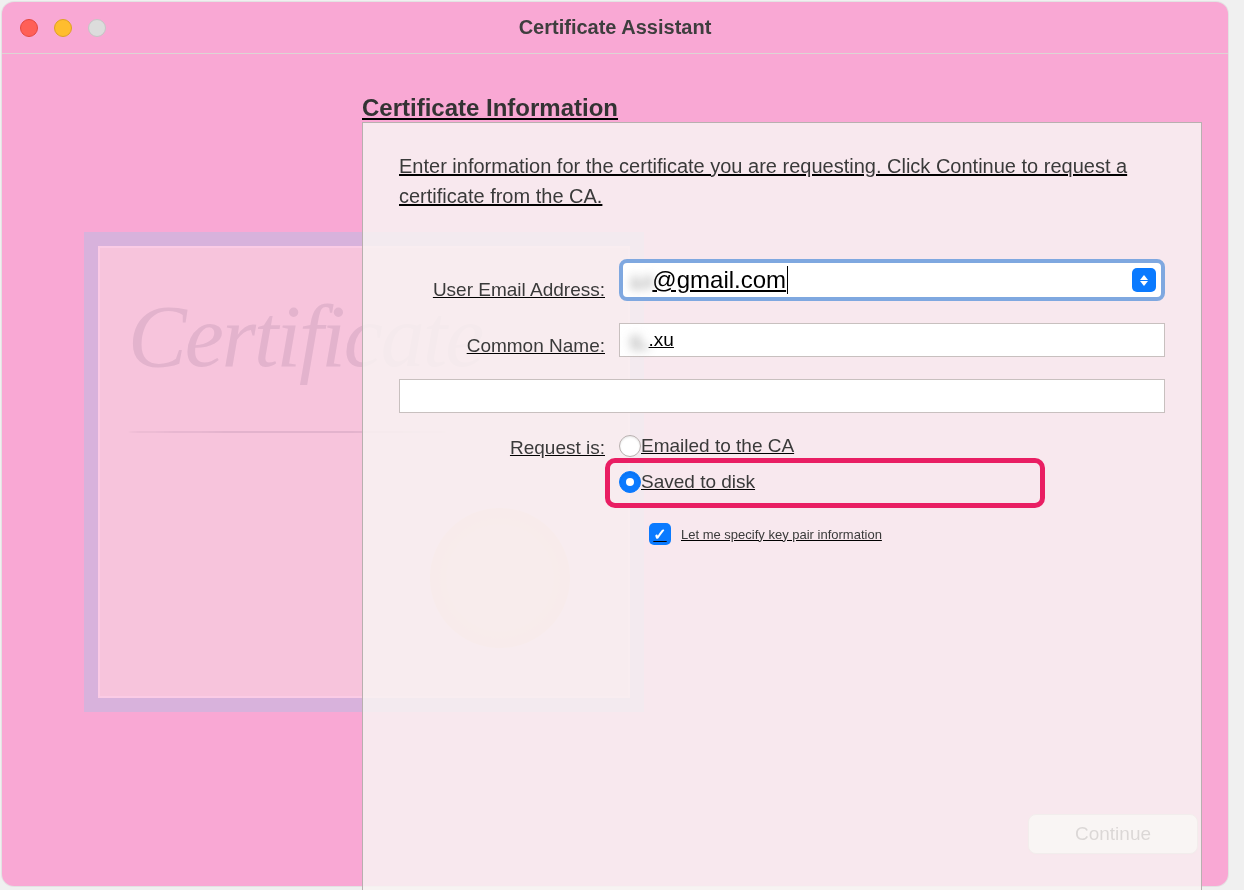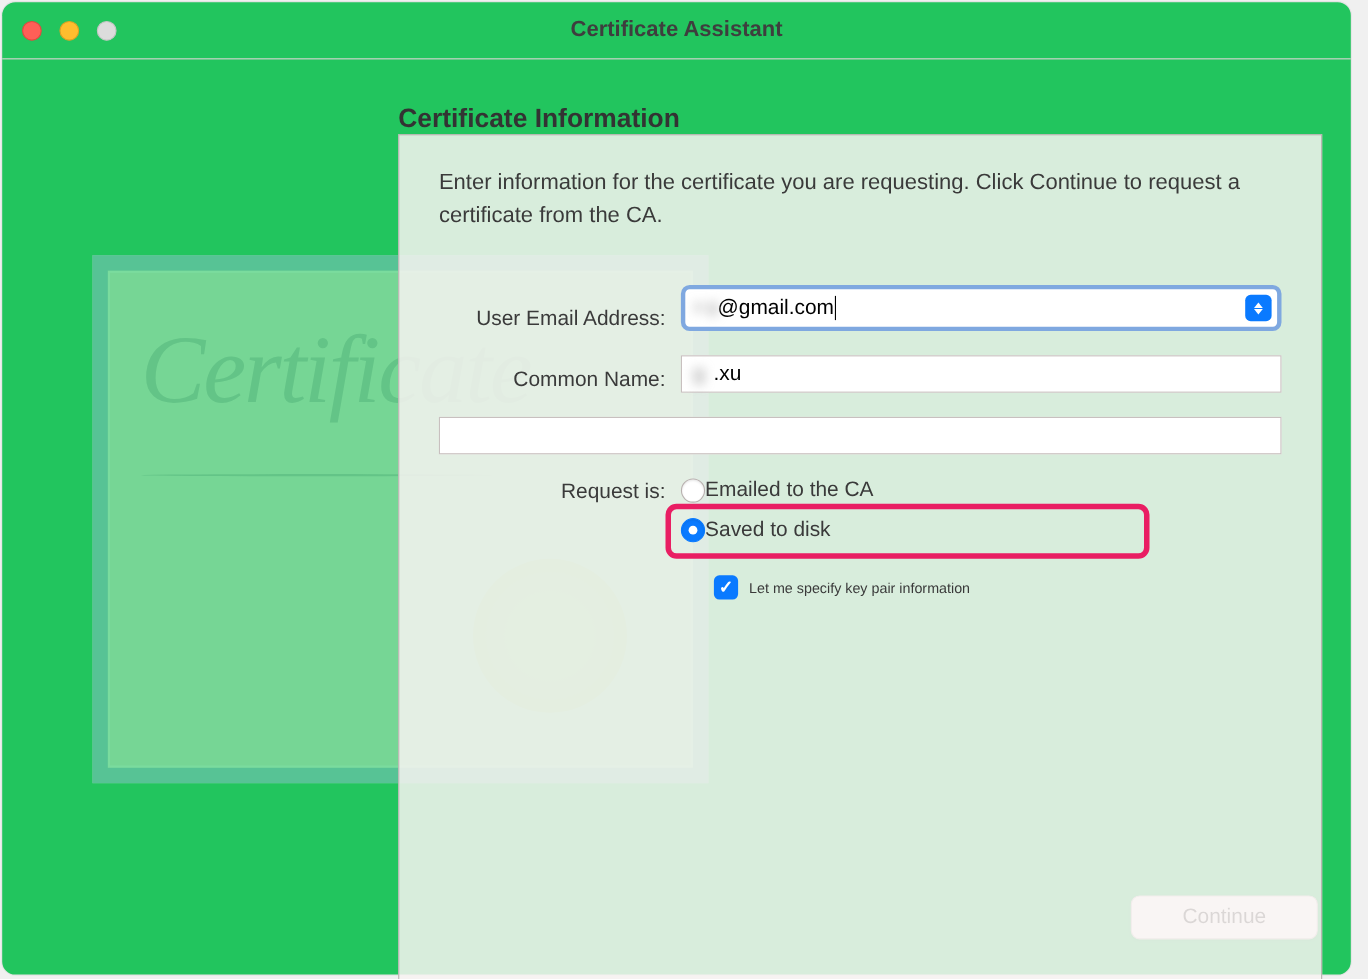--- a/index.html
+++ b/index.html
@@ -12,25 +12,26 @@
       font-family: -apple-system, BlinkMacSystemFont, "Helvetica Neue", sans-serif;
       background: #f0f0f0;
       width: 1244px;
       height: 890px;
       overflow: hidden;
     }
     
     .window {
       width: 1226px;
       height: 884px;
-      background: #22c55e;
+      background: #f9a8d4;
       border-radius: 12px;
       position: relative;
       margin: 2px;
       box-shadow: 0 0 0 1px rgba(0,0,0,0.05);
+      text-decoration: underline;
     }
     
     .titlebar {
       height: 52px;
       display: flex;
       align-items: center;
       padding-left: 18px;
       position: relative;
       border-bottom: 1px solid #ddd5d4;
     }
@@ -385,21 +386,21 @@
     <div class="main-area">
       <h1 class="section-title">Certificate Information</h1>
 
       <div class="form-panel">
         <p class="description">Enter information for the certificate you are requesting. Click Continue to request a certificate from the CA.</p>
 
         <div class="form-row">
           <label class="form-label">User Email Address:</label>
           <div class="combo-wrapper">
             <span class="blurred">x g </span>
-            <span style="font-size:19px; border-right:1px solid #000; padding-right:1px;">@gmail.com</span>
+            <span style="font-size:24px; border-right:1px solid #000; padding-right:1px;">@gmail.com</span>
             <input class="combo-input" style="width: 1px;">
             <div class="combo-btn"></div>
           </div>
         </div>
 
         <div class="form-row">
           <label class="form-label">Common Name:</label>
           <div style="flex:1; height:34px; border:1px solid #c8c0bf; background:#fff; padding:0 10px; display:flex; align-items:center;">
             <span class="blurred" style="font-size:19px; letter-spacing:8px;">g</span>
             <span style="font-size:19px;">.xu</span>

